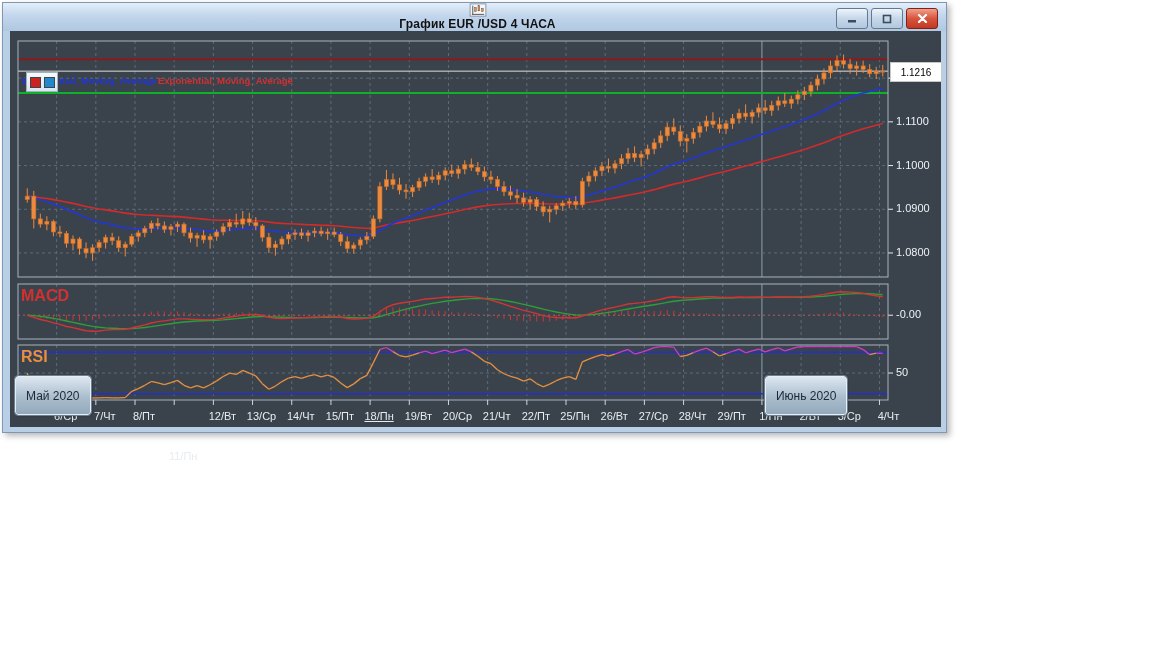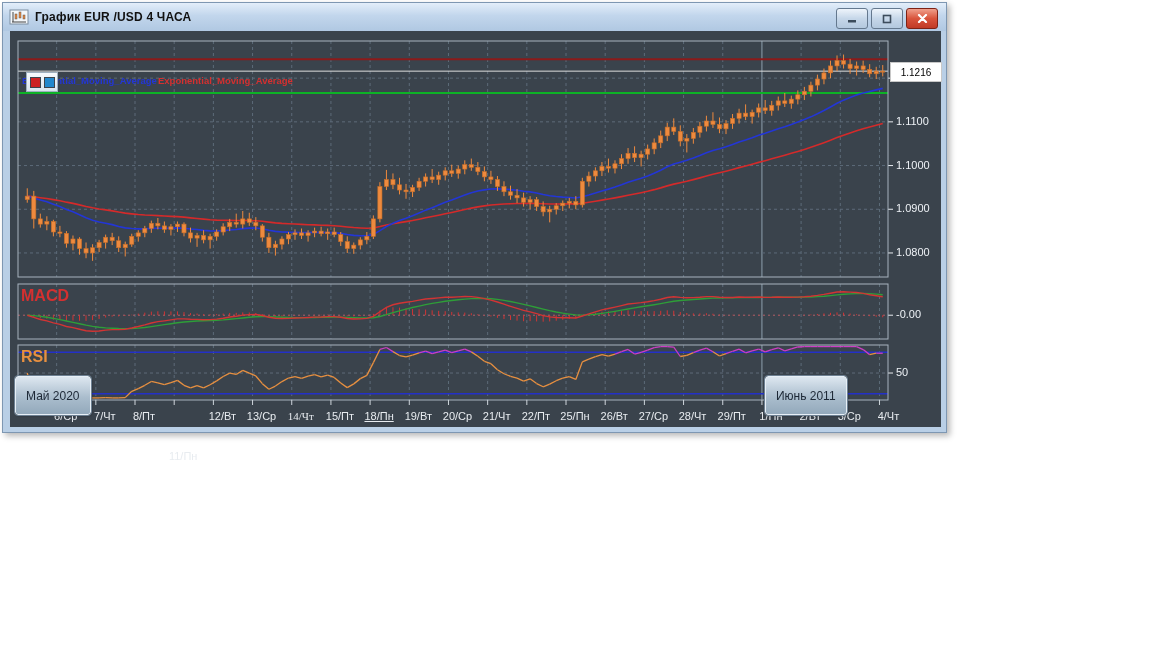--- a/index.html
+++ b/index.html
@@ -1,20 +1,20 @@
 <!DOCTYPE html>
 <html><head>
 <meta charset="utf-8">
 <style>
   html,body{margin:0;padding:0;background:#ffffff;font-family:"Liberation Sans",sans-serif;}
   .screen{position:relative;width:1152px;height:648px;background:#ffffff;overflow:hidden;}
   .window{position:absolute;left:2px;top:2px;width:945px;height:431px;
           border:1px solid #7e97b2;background:#b9cfe6;box-shadow:3px 3px 6px rgba(0,0,0,0.28);box-sizing:border-box;}
   .titlebar{position:absolute;left:0;top:0;width:100%;height:28px;
-            background:linear-gradient(#e3eefa,#c2d6ec 45%,#b0c8e2);display:flex;align-items:center;}
+            background:linear-gradient(#e3eefa,#c2d6ec 45%,#b0c8e2);display:flex;align-items:center;flex-direction:column;}
   .win-icon{width:20px;height:16px;margin-left:6px;}
   .title-text{margin-left:6px;font-size:12px;font-weight:bold;color:#111;letter-spacing:0.2px;}
   .win-btns{position:absolute;right:8px;top:5px;display:flex;gap:3px;}
   .wbtn{width:30px;height:19px;border:1px solid #64788e;border-radius:3px;
         background:linear-gradient(#eef4fb,#c6d7e9 50%,#b3c8de);display:flex;align-items:center;justify-content:center;}
   .wbtn.close{background:linear-gradient(#f0a08c,#d9543c 50%,#c03a26);border-color:#7e2215;}
   .client{position:absolute;left:7px;top:28px;width:931px;height:396px;background:#3a434c;}
   .client svg{position:absolute;left:0;top:0;}
   .legend-box{position:absolute;left:16px;top:41px;width:30px;height:18px;z-index:3;
               background:linear-gradient(#f7fafd,#d9e5ef);border:1px solid #9fb0bf;display:flex;align-items:center;justify-content:center;gap:3px;}
@@ -720,37 +720,37 @@
 
       <div class="panel-label" style="left:11px;top:256px;color:#d43030">MACD</div>
       <div class="panel-label" style="left:11px;top:317px;color:#e89040">RSI</div>
 
       <div id="macd-zero-label" class="yl" style="left: 886px; top: 277.216px;">-0.00</div>
       <div id="rsi-mid-label" class="yl" style="left: 886px; top: 335.019px;">50</div>
 
       <div id="price-box" class="price-box" style="left: 880px; top: 31.1556px;">1.1216</div>
 
       <div id="month-btn-0" class="month-btn" style="left: 5px; top: 345px;">Май 2020</div>
-      <div id="month-btn-1" class="month-btn" style="left: 754.924px; top: 345px;">Июнь 2011</div>
+      <div id="month-btn-1" class="month-btn" style="left: 754.924px; top: 345px;">Июнь 2020</div>
 
       <div id="ylabels">
           <div class="yl" style="left: 886px; top: 214.963px;">1.0800</div>
           <div class="yl" style="left: 886px; top: 171.259px;">1.0900</div>
           <div class="yl" style="left: 886px; top: 127.556px;">1.1000</div>
           <div class="yl" style="left: 886px; top: 83.8519px;">1.1100</div>
           <div class="yl" style="left: 886px; top: 40.1481px;">1.1200</div>
         </div>
       <div id="xlabels">
           <div class="xl" style="left: 55.6515px; top: 379px;">6/Ср</div>
           <div class="xl" style="left: 94.8333px; top: 379px;">7/Чт</div>
           <div class="xl" style="left: 134.015px; top: 379px;">8/Пт</div>
           <div class="xl" style="left: 173.197px; top: 379px; margin-top: 40px;">11/Пн</div>
           <div class="xl" style="left: 212.379px; top: 379px;">12/Вт</div>
           <div class="xl" style="left: 251.561px; top: 379px;">13/Ср</div>
-          <div class="xl" style="left: 290.742px; top: 379px; font-family: Liberation Serif, serif;">14/Чт</div>
+          <div class="xl" style="left: 290.742px; top: 379px;">14/Чт</div>
           <div class="xl" style="left: 329.924px; top: 379px;">15/Пт</div>
           <div class="xl" style="left: 369.106px; top: 379px; text-decoration: underline;">18/Пн</div>
           <div class="xl" style="left: 408.288px; top: 379px;">19/Вт</div>
           <div class="xl" style="left: 447.47px; top: 379px;">20/Ср</div>
           <div class="xl" style="left: 486.652px; top: 379px;">21/Чт</div>
           <div class="xl" style="left: 525.833px; top: 379px;">22/Пт</div>
           <div class="xl" style="left: 565.015px; top: 379px;">25/Пн</div>
           <div class="xl" style="left: 604.197px; top: 379px;">26/Вт</div>
           <div class="xl" style="left: 643.379px; top: 379px;">27/Ср</div>
           <div class="xl" style="left: 682.561px; top: 379px;">28/Чт</div>

